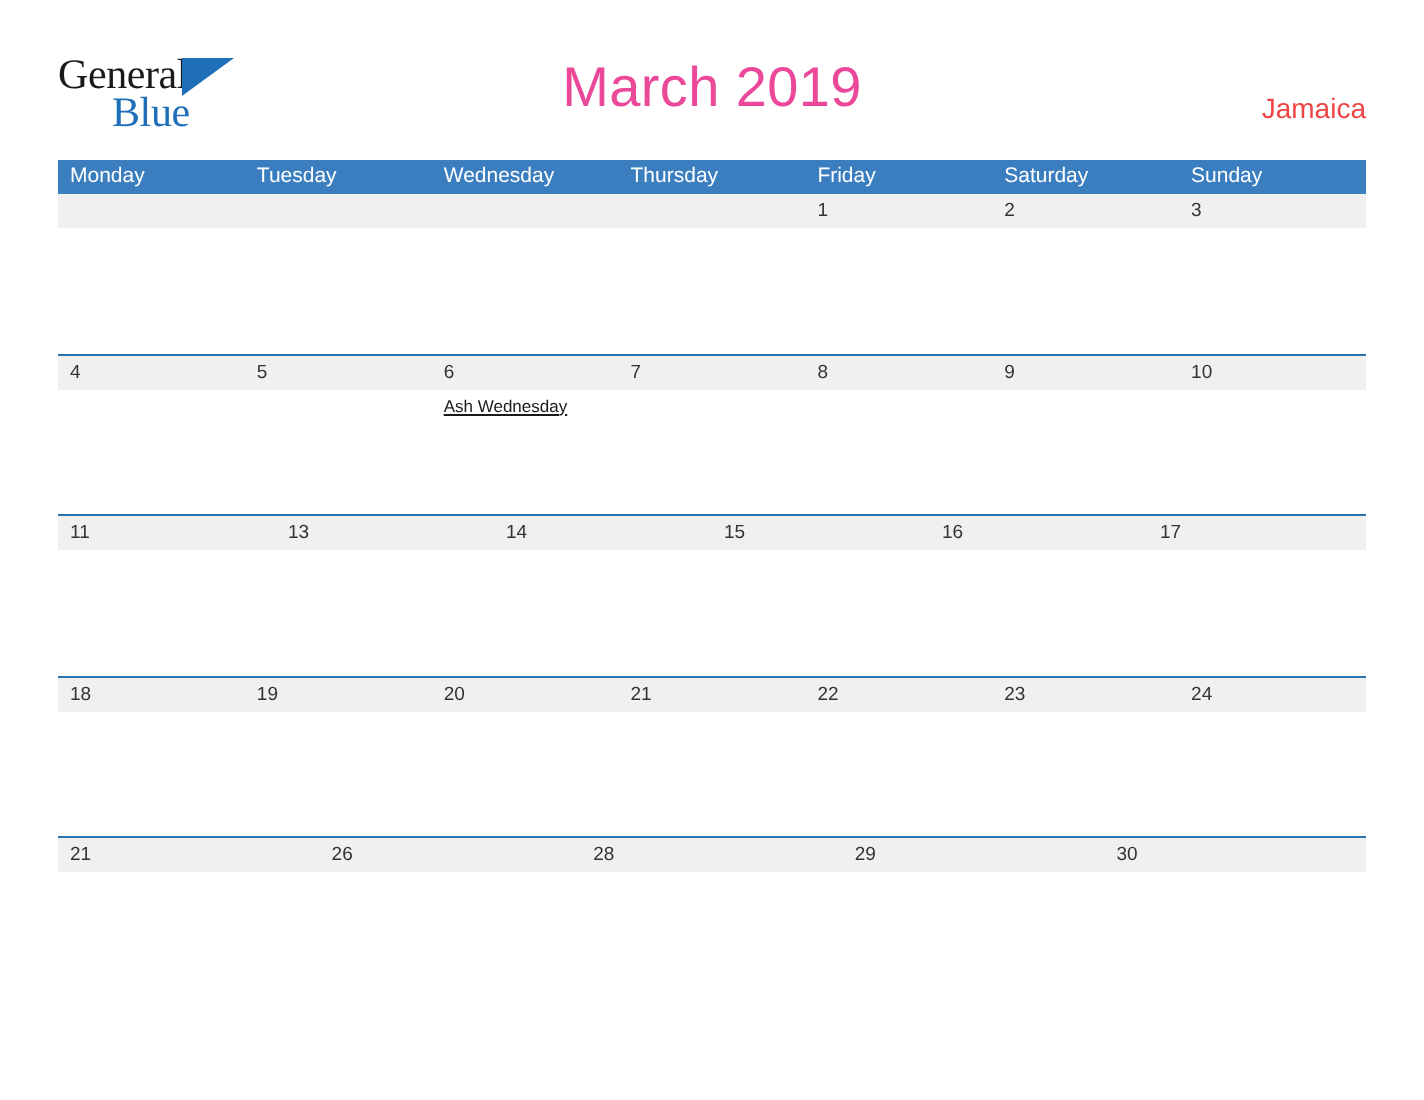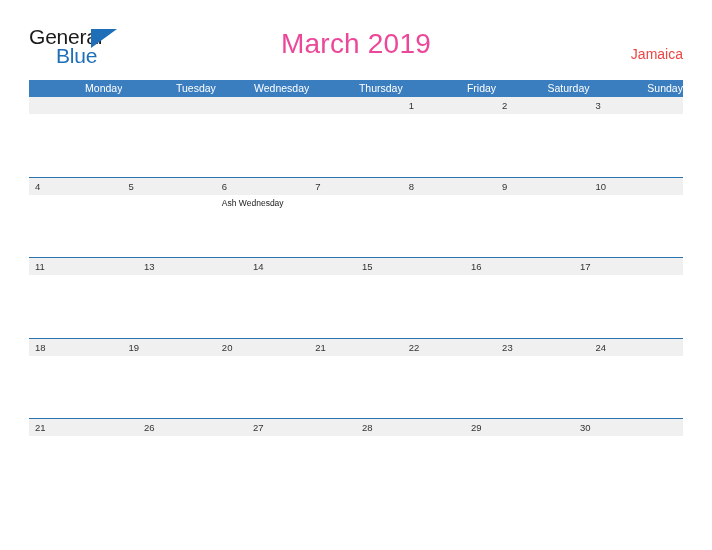--- a/index.html
+++ b/index.html
@@ -20,20 +20,21 @@
     position: relative;
     height: 80px;
   }
 
   .logo {
     position: absolute;
     left: 29px;
     top: 26px;
     width: 120px;
     height: 44px;
+    font-family: Liberation Serif, serif;
   }
   .logo-general {
     position: absolute;
     left: 0;
     top: 0;
     font-size: 21px;
     letter-spacing: -0.2px;
     color: #1a1a1a;
     line-height: 22px;
     white-space: nowrap;
@@ -93,21 +94,20 @@
   }
   .weekday-cell {
     flex: 1 1 0;
     color: #ffffff;
     font-size: 10.5px;
     line-height: 17px;
     padding-left: 6px;
     box-sizing: border-box;
     white-space: nowrap;
     overflow: hidden;
-    text-align: right;
   }
 
   .week-row {
     border-top: 1.5px solid #2b72b0;
     height: 79.5px;
     position: relative;
   }
   .week-row:first-of-type {
     border-top: none;
   }
@@ -132,20 +132,21 @@
   .day-cell-events {
     flex: 1 1 0;
     padding: 3px 4px 0 6px;
     box-sizing: border-box;
   }
   .event-text {
     font-size: 8.5px;
     line-height: 11px;
     color: #1a1a1a;
     white-space: nowrap;
+    text-decoration: underline;
   }
 </style>
 </head>
 <body>
 
 <div class="page-header">
 
   <div class="logo">
     <span class="logo-general">General</span>
     <span class="logo-triangle"></span>
@@ -249,21 +250,20 @@
           <div class="day-cell-events"></div>
           <div class="day-cell-events"></div>
           <div class="day-cell-events"></div>
           <div class="day-cell-events"></div>
         </div>
       </div>
       <div class="week-row">
         <div class="day-band">
           <div class="day-cell-num">21</div>
           <div class="day-cell-num">26</div>
-          <div class="day-cell-num">27</div>
           <div class="day-cell-num">28</div>
           <div class="day-cell-num">29</div>
           <div class="day-cell-num">30</div>
         </div>
         <div class="event-band">
           <div class="day-cell-events"></div>
           <div class="day-cell-events"></div>
           <div class="day-cell-events"></div>
           <div class="day-cell-events"></div>
           <div class="day-cell-events"></div>

